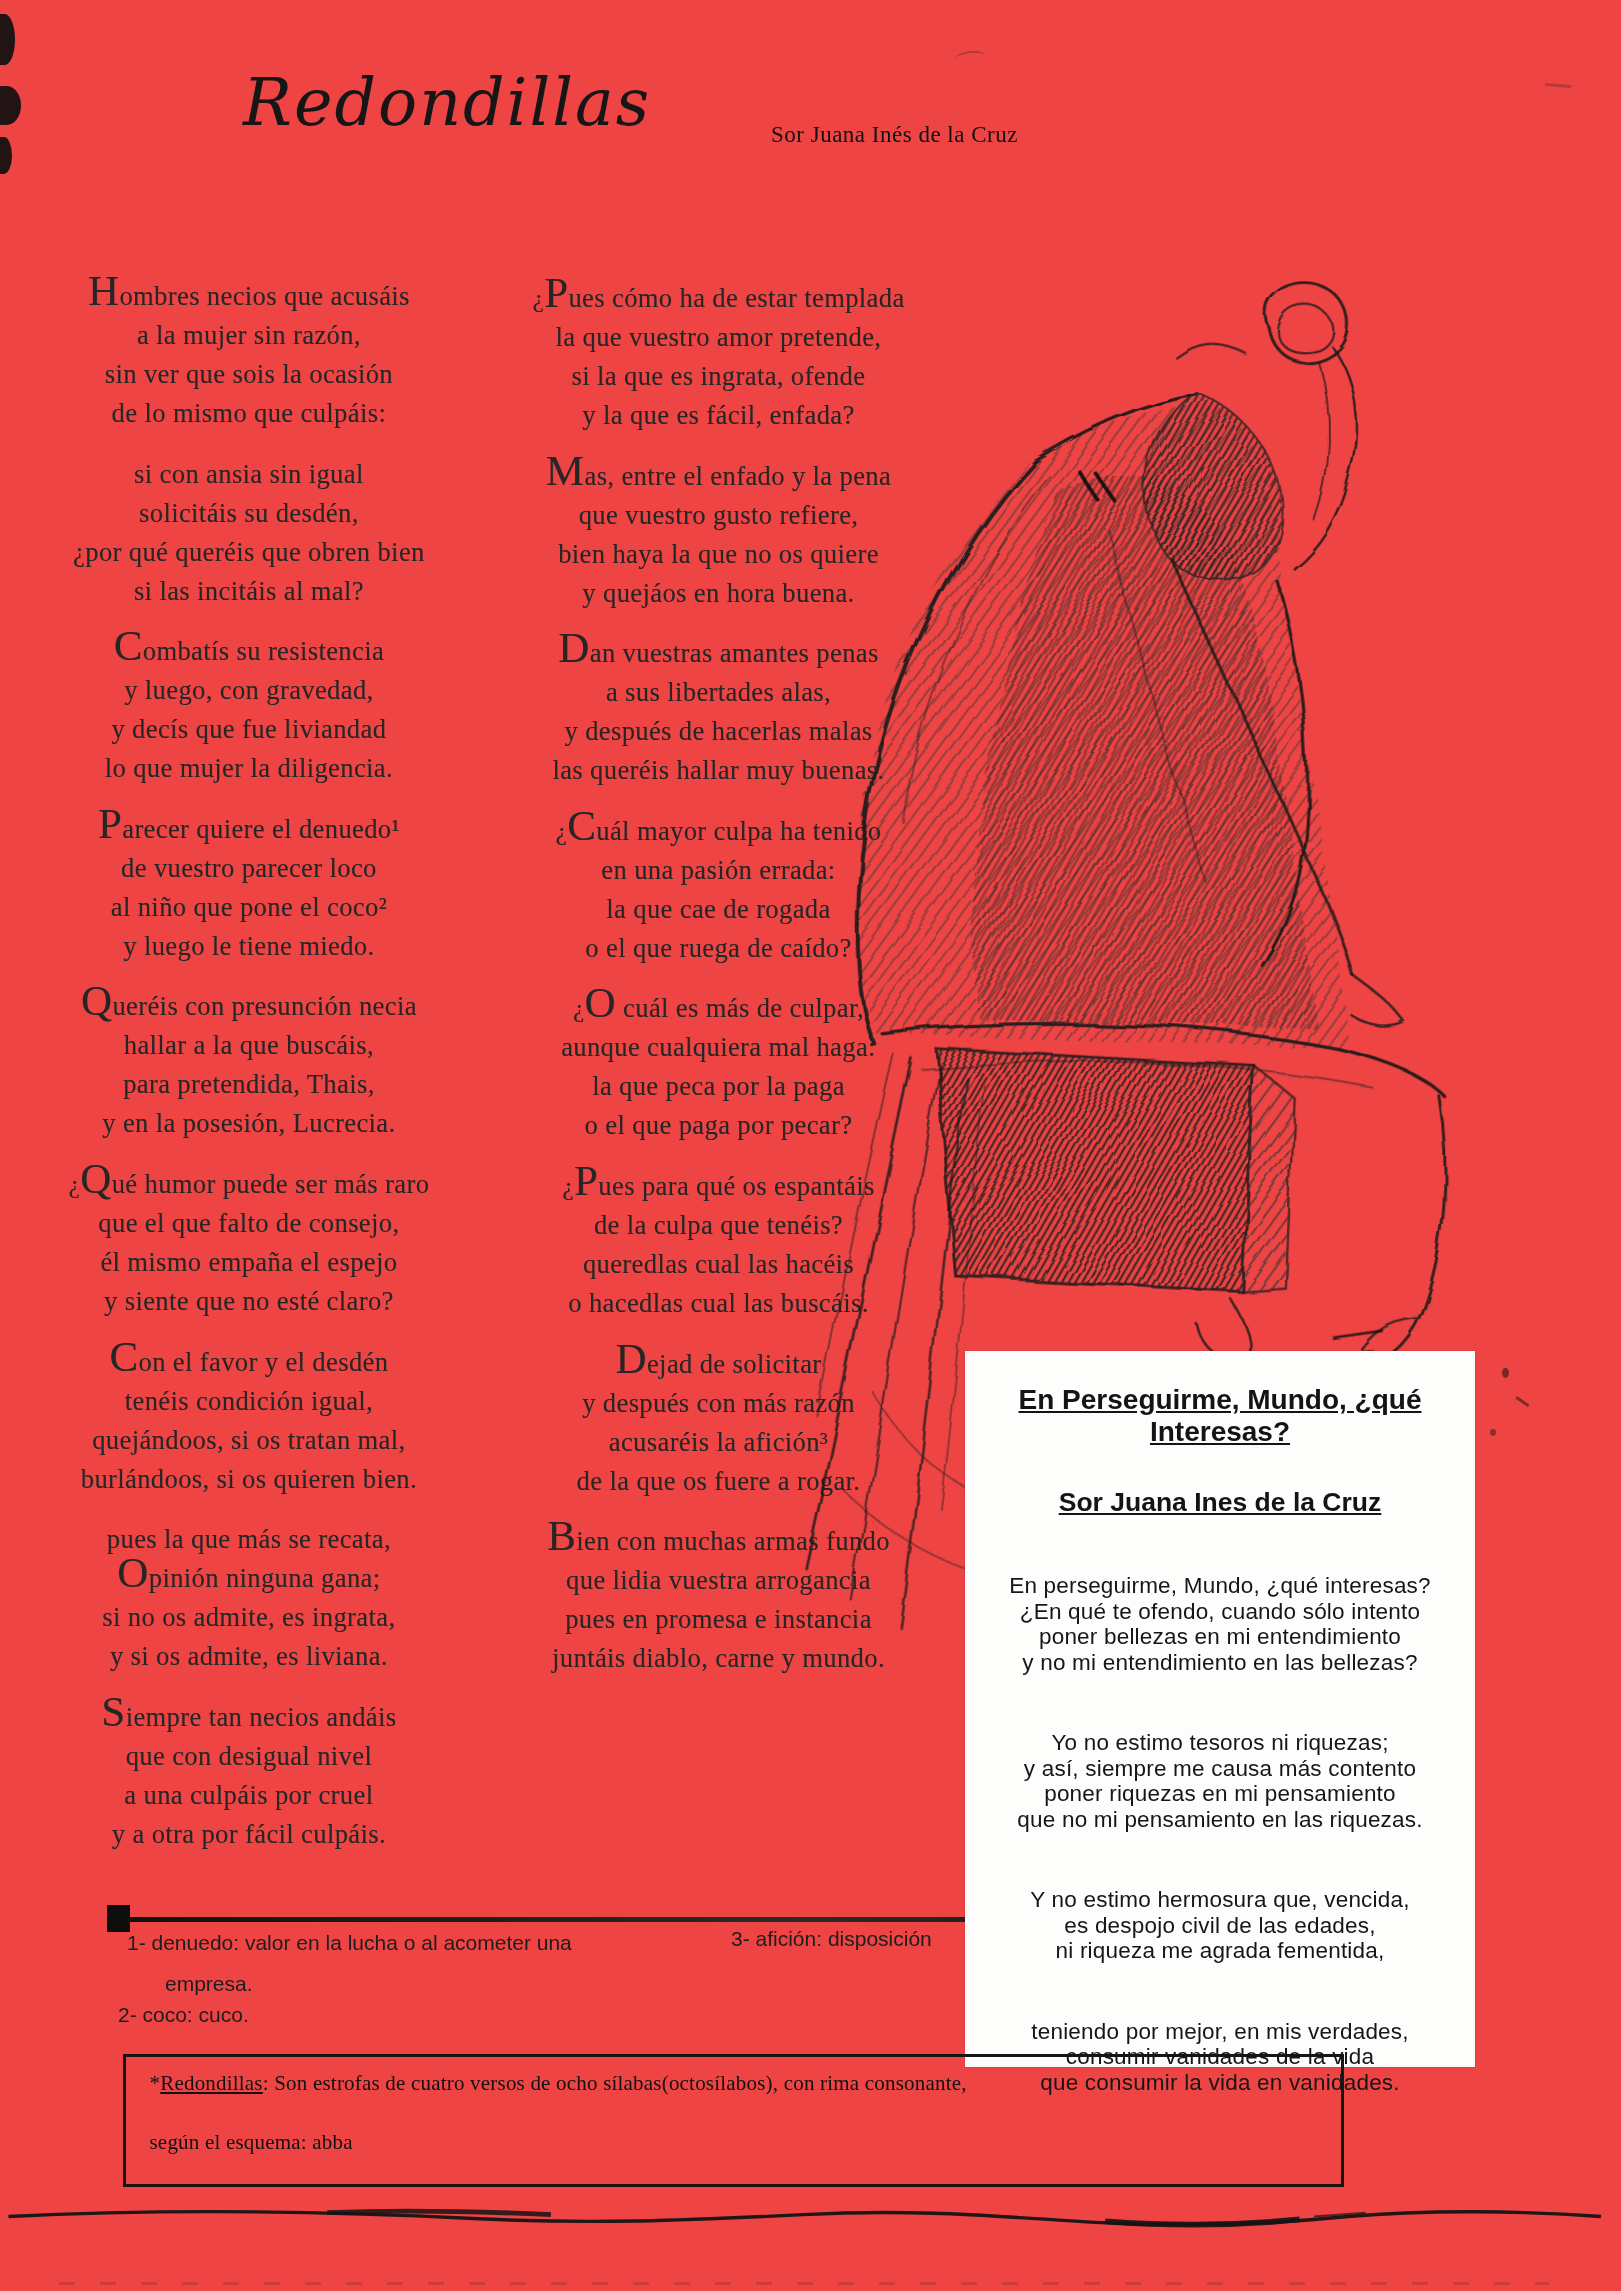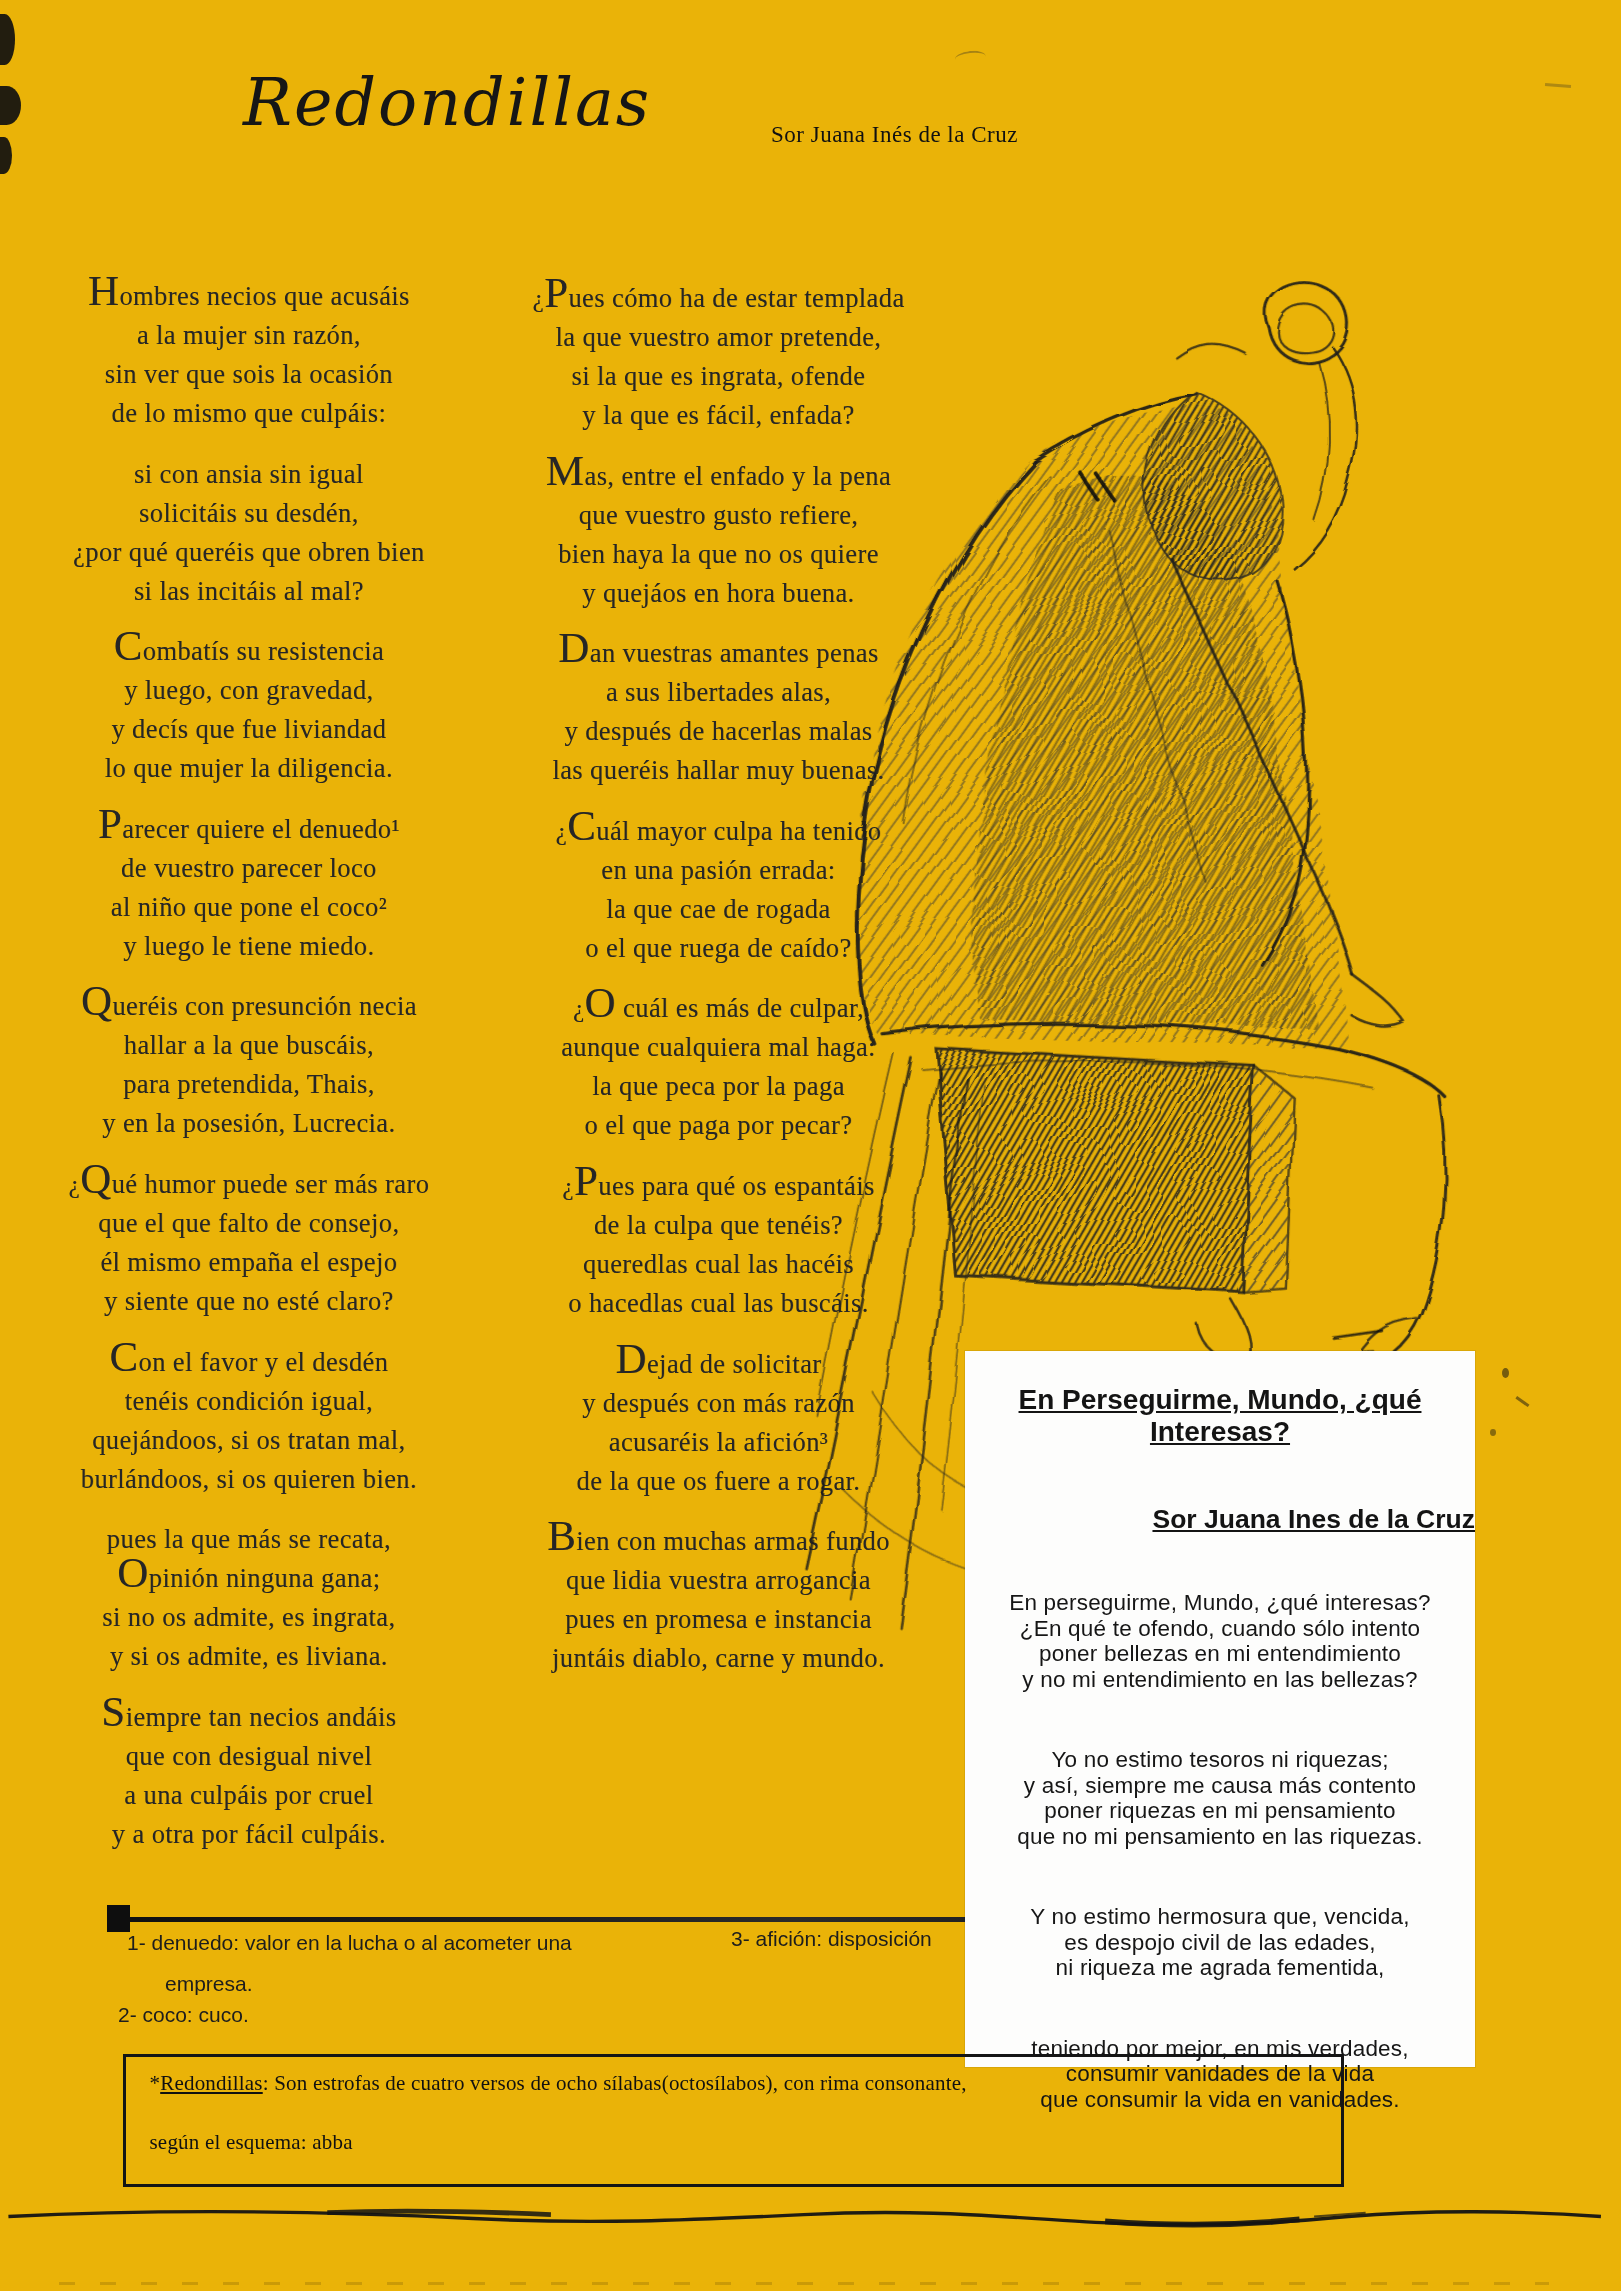--- a/index.html
+++ b/index.html
@@ -1,16 +1,16 @@
 <!DOCTYPE html>
 <html><head>
 <meta charset="utf-8">
 <style>
   html,body{margin:0;padding:0;background:#e8e8e6;}
-  #page{position:relative;width:1621px;height:2292px;background:#eab308;overflow:hidden;
+  #page{position:relative;width:1621px;height:2292px;background:#ef4444;overflow:hidden;
         font-family:"Liberation Serif",serif;color:#1f1f1f;}
 
   
   .title{position:absolute;left:243px;top:65px;font-family:"DejaVu Serif",serif;font-style:italic;
          font-size:65px;letter-spacing:2px;color:#161616;z-index:3;}
   .author{position:absolute;left:771px;top:122px;font-size:23px;font-weight:400;letter-spacing:0.5px;
           color:#111;z-index:3;}
 
   
   .col{position:absolute;text-align:center;z-index:3;}
@@ -23,21 +23,21 @@
   .lead{font-size:25.5px;}
 
   
   .illus{position:absolute;left:784px;top:235px;width:745px;height:1431px;z-index:10;pointer-events:none;}
 
   
   .inset{position:absolute;left:965px;top:1351px;width:510px;height:716px;background:#fdfdfc;z-index:30;
          text-align:center;font-family:"Liberation Sans",sans-serif;color:#141414;
          box-shadow:0 0 0 1px rgba(0,0,0,.07);}
   .inset-title{margin-top:33px;font-size:28px;font-weight:bold;text-decoration:underline;}
-  .inset-author{margin-top:56px;font-size:26.5px;font-weight:bold;text-decoration:underline;text-align:right;}
+  .inset-author{margin-top:39px;font-size:26.5px;font-weight:bold;text-decoration:underline;}
   .inset .stanza{margin:55px 0 0 0;}
   .inset .stanza:first-of-type{margin-top:33px;}
   .inset .line{font-size:22.5px;line-height:25.5px;letter-spacing:0.2px;text-shadow:none;color:#161616;}
 
   
   .fn{position:absolute;font-family:Liberation Sans, sans-serif;font-size:21px;color:#1d1d1d;z-index:5;white-space:nowrap;}
   .fn-rule{position:absolute;left:110px;top:1917px;width:1249px;height:4.9px;z-index:5;
            background:linear-gradient(90deg,#101010,#2a2a2a 55%,#101010);border-radius:2.9px;}
   .fn-square{position:absolute;left:107px;top:1905px;width:22.5px;height:27.4px;background:#0e0e0e;z-index:6;}
 

